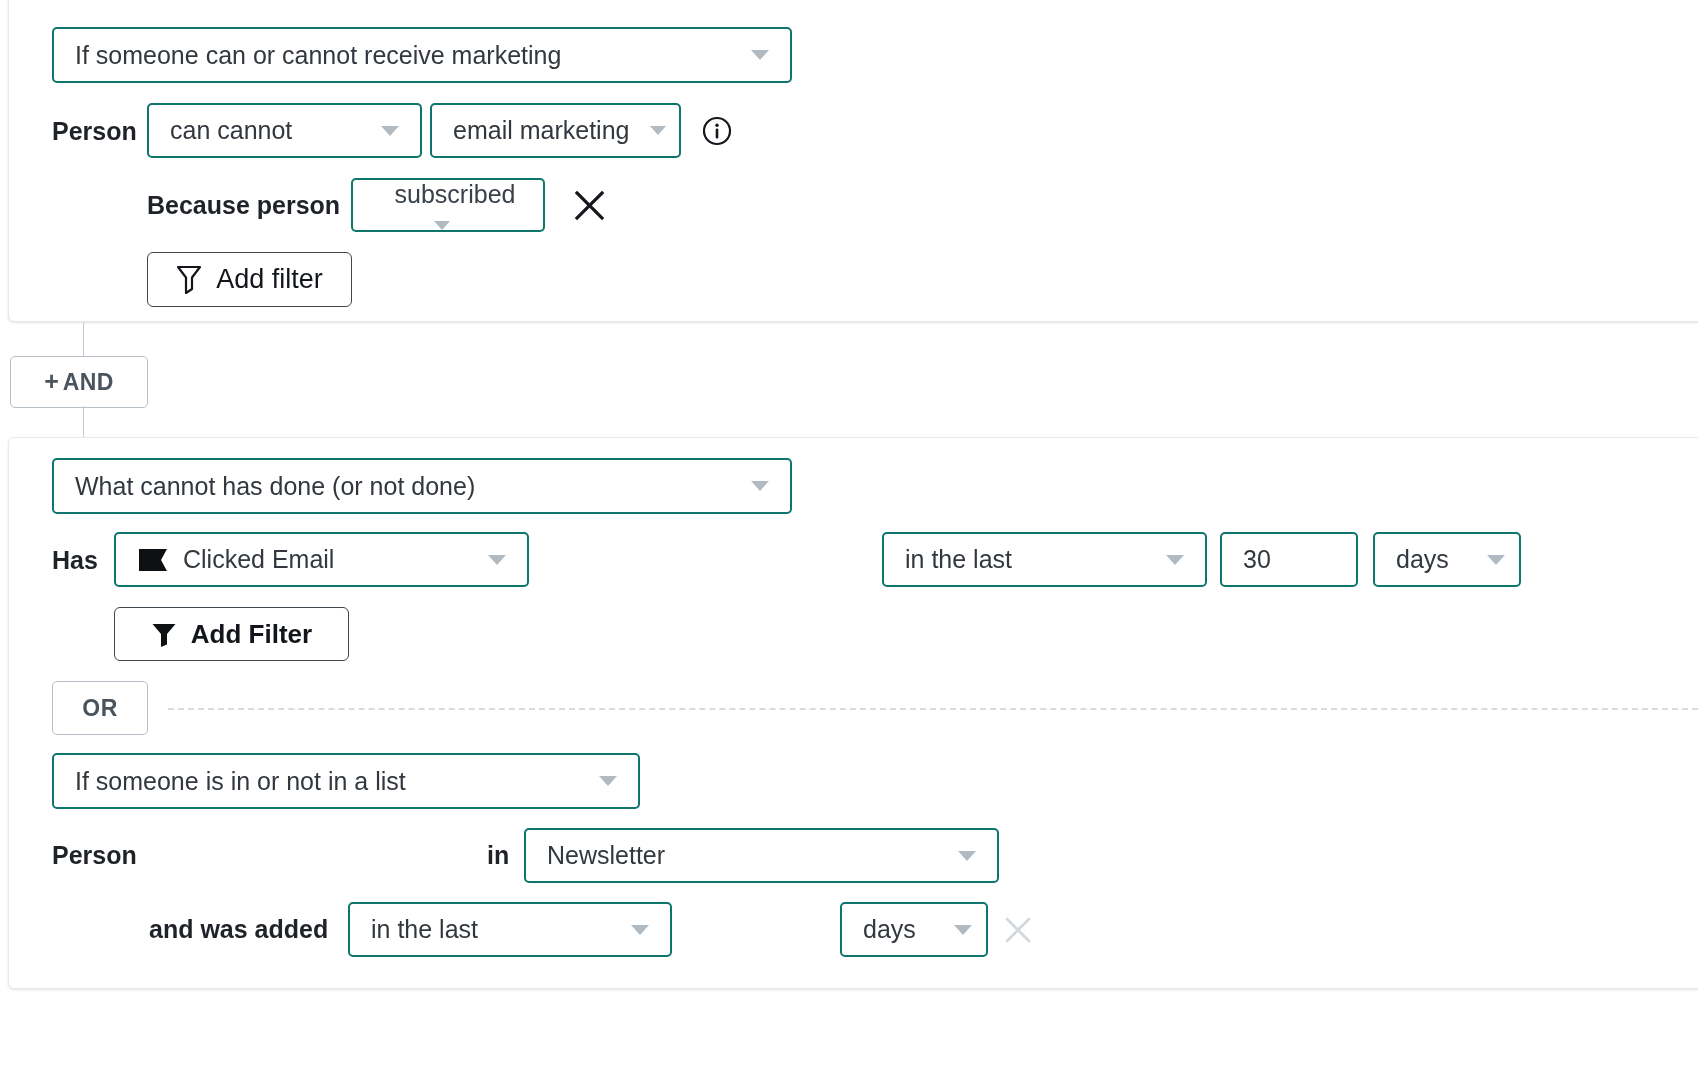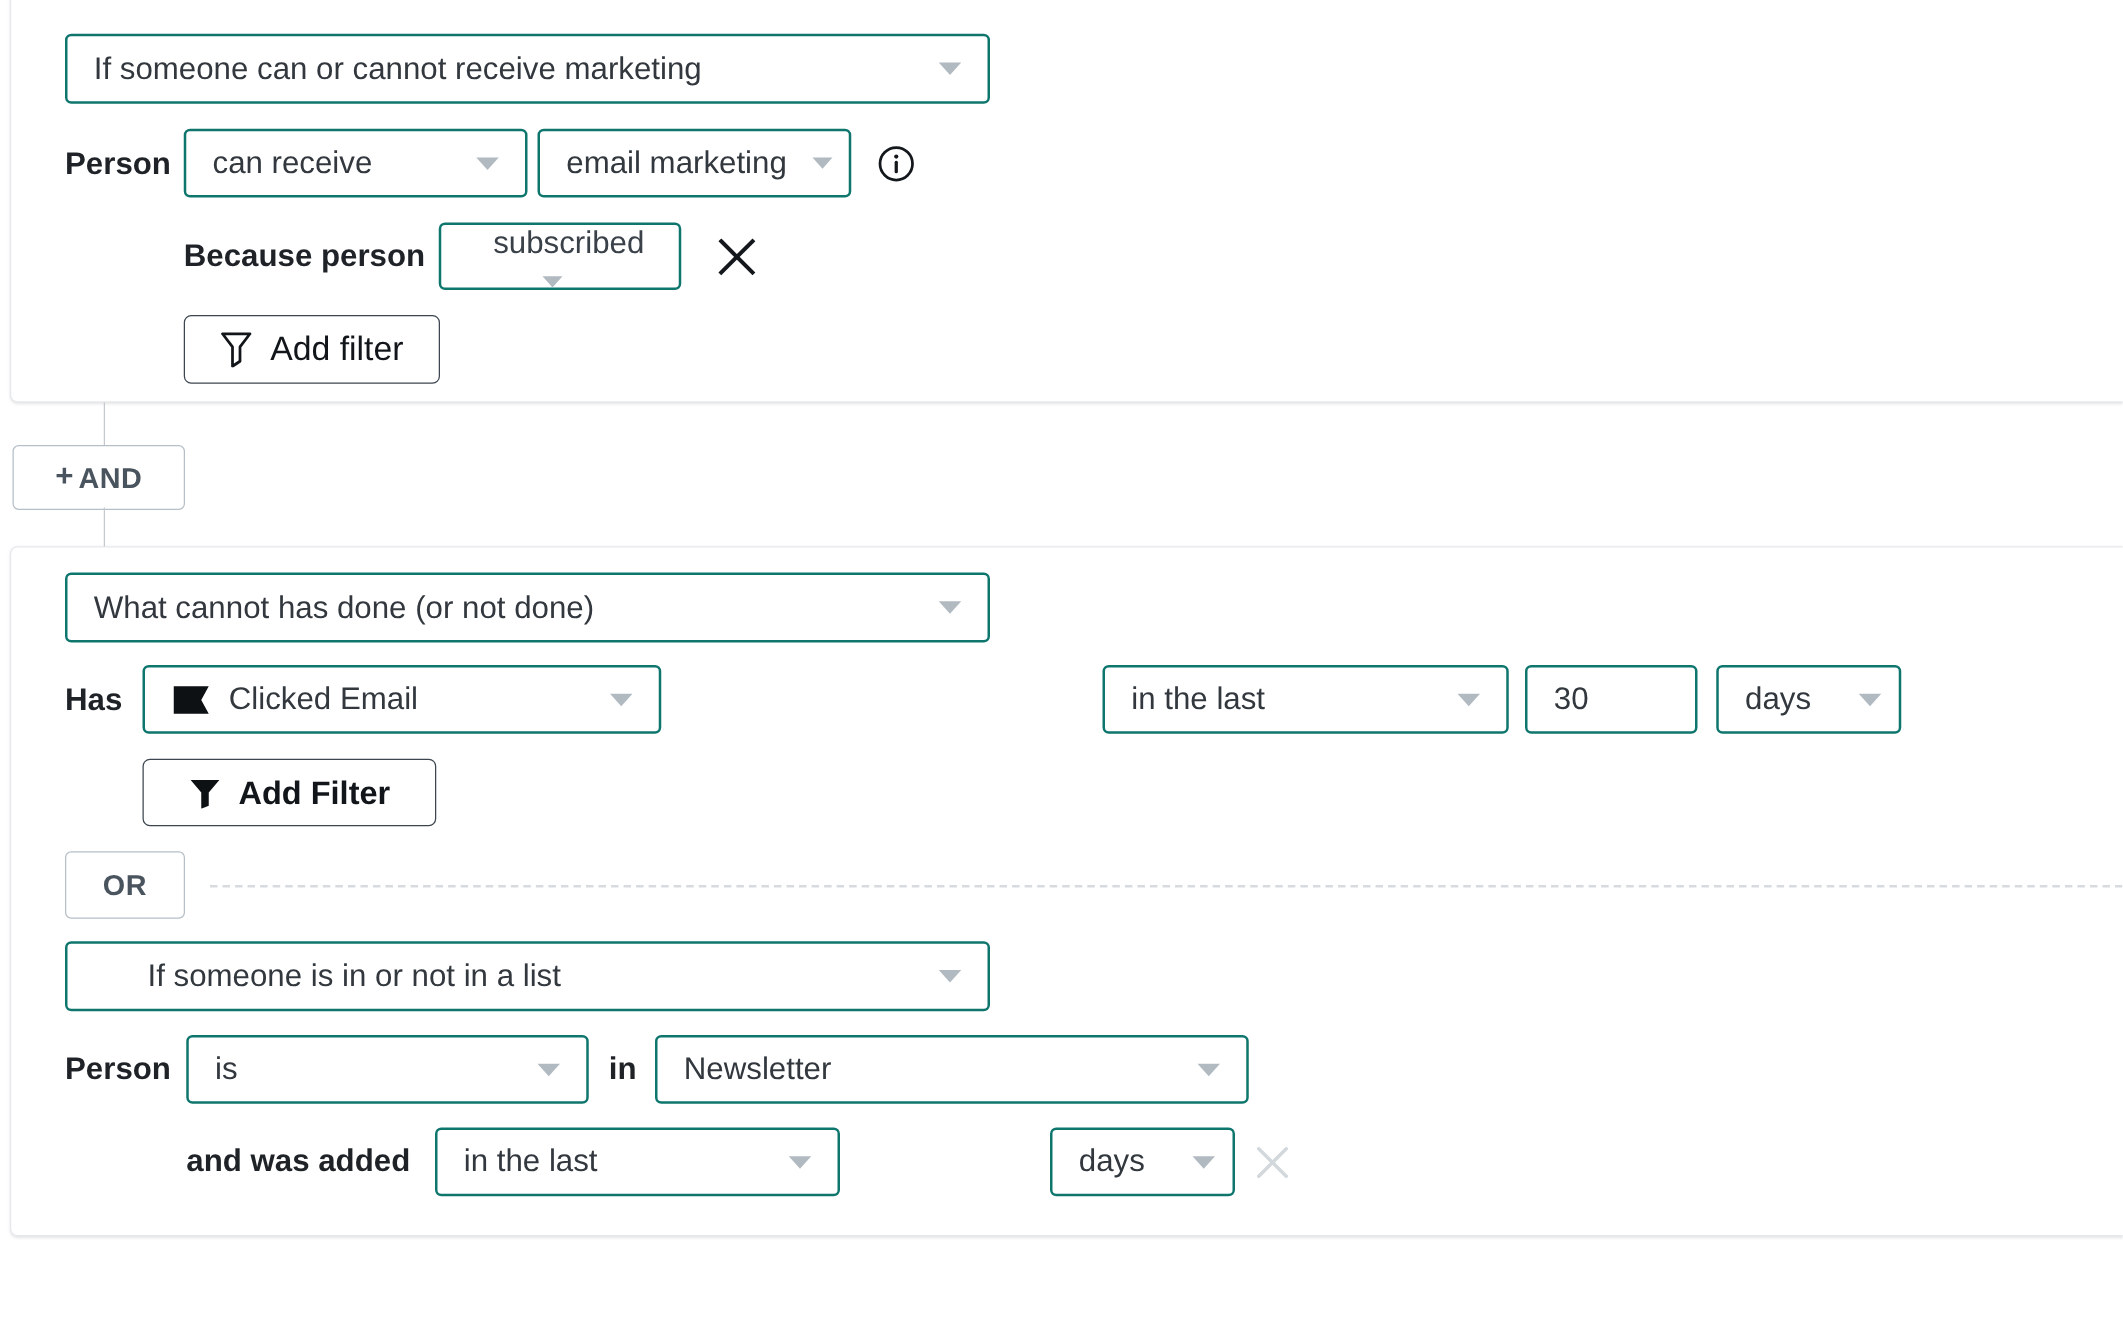--- a/index.html
+++ b/index.html
@@ -221,21 +221,21 @@
   <div class="card" id="card-1"></div>
 
   <div class="sel sel-type" style="left:52px; top:27px; width:740px;">
     <span class="val">If someone can or cannot receive marketing</span>
     <span class="caret"></span>
   </div>
 
   <div class="lbl" style="left:52px; top:117px;">Person</div>
 
   <div class="sel" style="left:147px; top:103px; width:275px; height:55px;">
-    <span class="val">can receive</span>
+    <span class="val">can cannot</span>
     <span class="caret"></span>
   </div>
 
   <div class="sel" style="left:430px; top:103px; width:251px; height:55px;">
     <span class="val">email marketing</span>
     <span class="caret sm"></span>
   </div>
 
   <div class="info-icon" style="left:702px; top:116px;">
     <svg width="30" height="30" viewBox="0 0 30 30">
@@ -316,31 +316,27 @@
       </svg>
     </span>
     <span class="txt">Add Filter</span>
   </div>
 
   <div class="or-chip">
     <span class="t">OR</span>
   </div>
   <div class="or-dash"></div>
 
-  <div class="sel sel-type" style="left:52px; top:753px; width:740px;padding-left:43px;">
+  <div class="sel sel-type" style="left:52px; top:753px; width:588px;">
     <span class="val">If someone is in or not in a list</span>
     <span class="caret"></span>
   </div>
 
   <div class="lbl" style="left:52px; top:841px;">Person</div>
 
-  <div class="sel" style="left:149px; top:828px; width:322px; height:55px;">
-    <span class="val">is</span>
-    <span class="caret"></span>
-  </div>
 
   <div class="lbl" style="left:487px; top:841px;">in</div>
 
   <div class="sel" style="left:524px; top:828px; width:475px; height:55px;">
     <span class="val">Newsletter</span>
     <span class="caret"></span>
   </div>
 
   <div class="lbl" style="left:149px; top:915px;">and was added</div>
 

